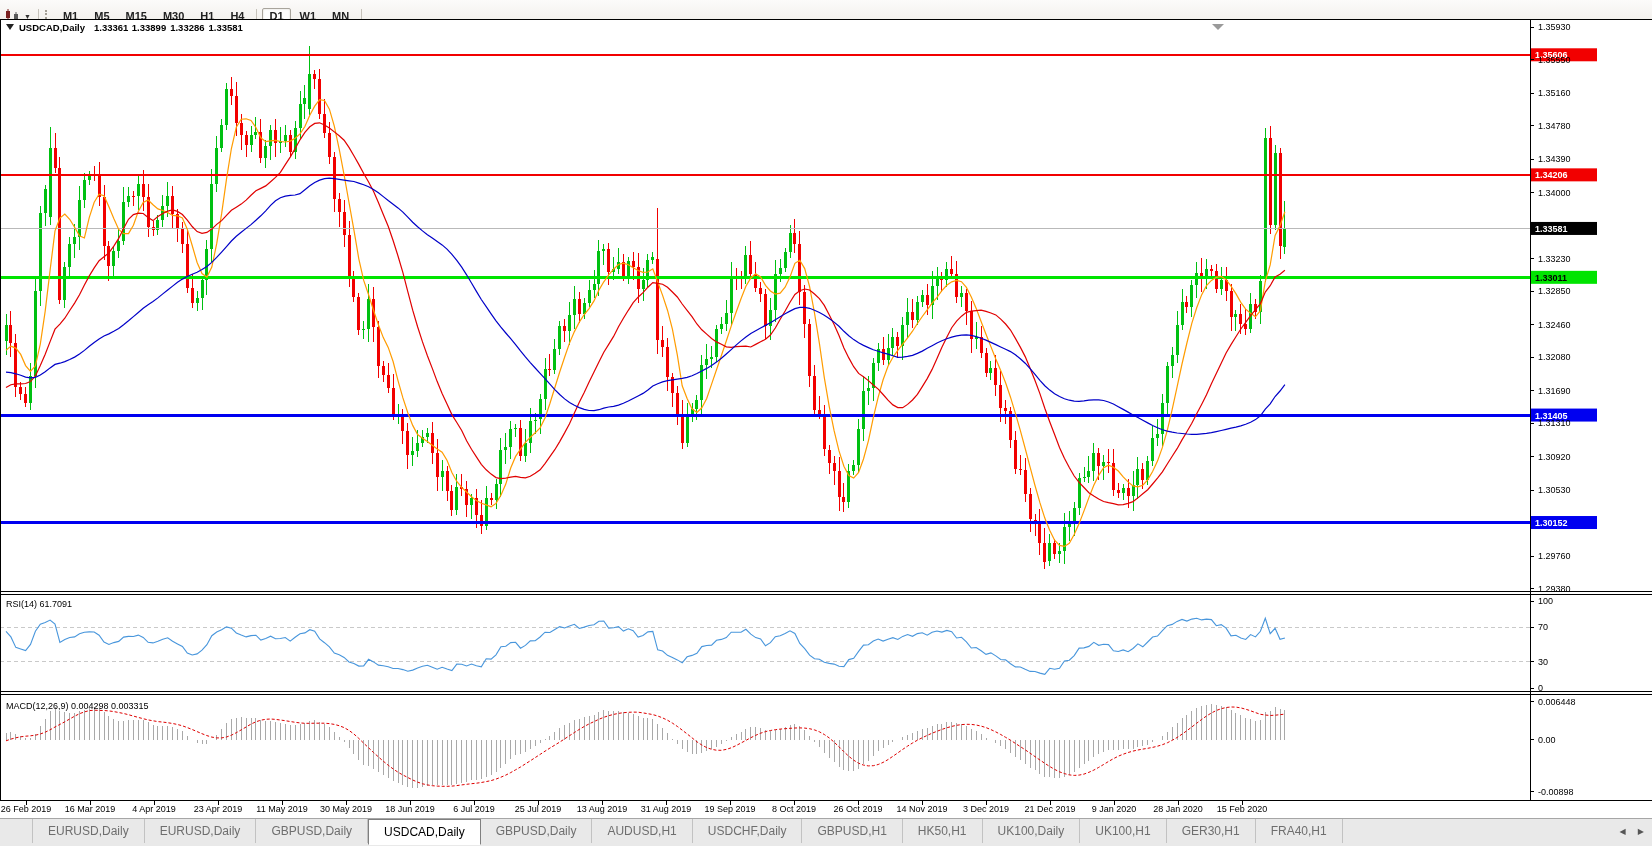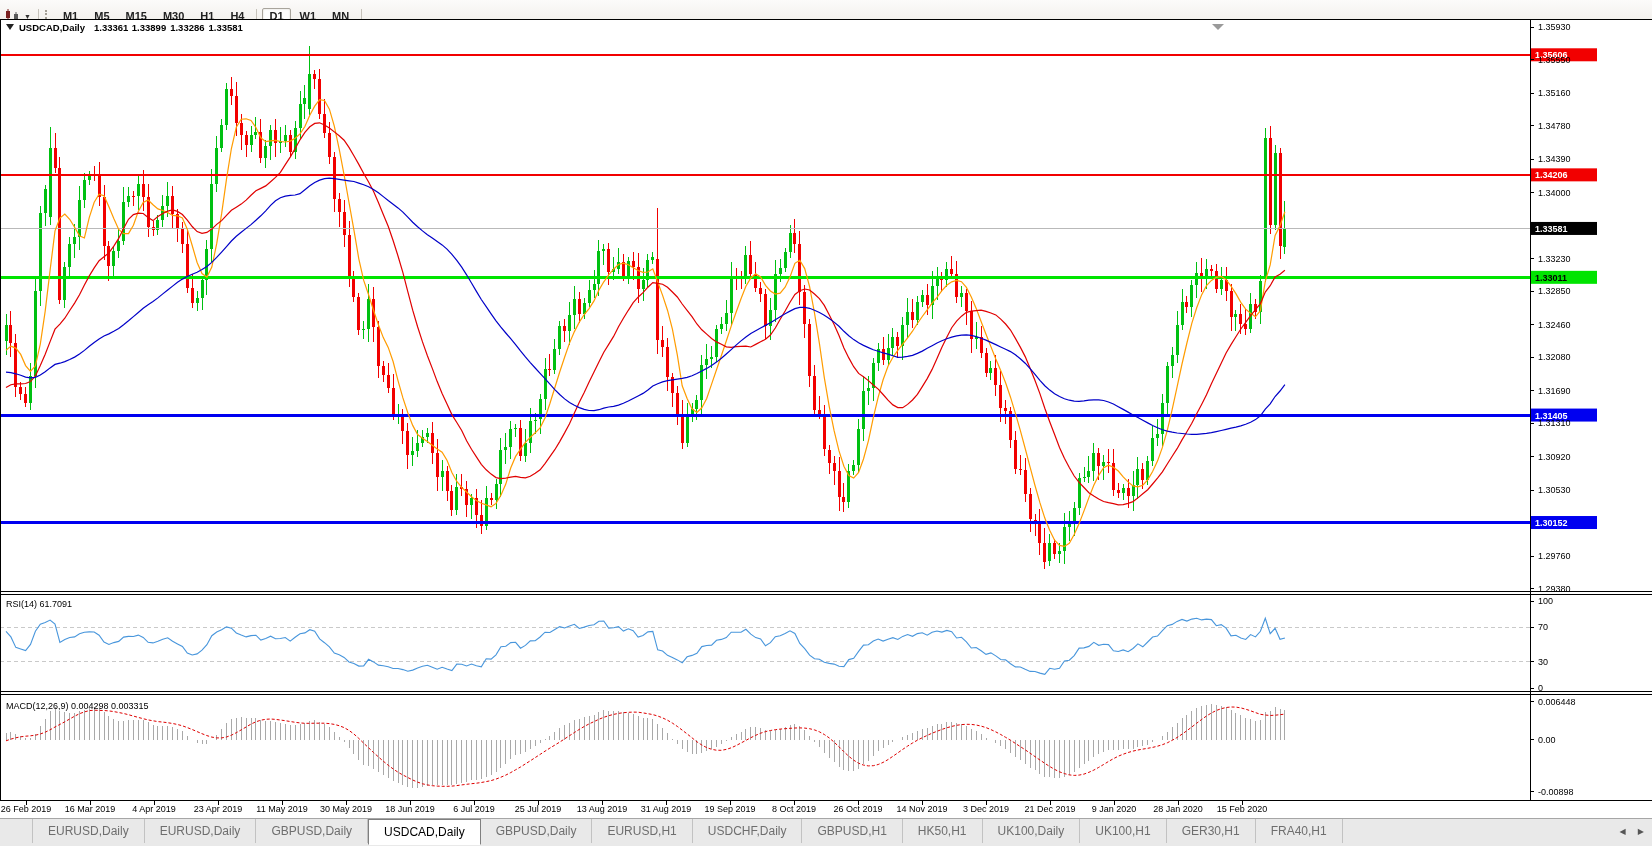--- a/index.html
+++ b/index.html
@@ -203,21 +203,21 @@
     </svg>
   </div>
 
   <div id="tabbar">
     <div id="tabs">
         <span class="tab">EURUSD,Daily</span>
         <span class="tab">EURUSD,Daily</span>
         <span class="tab">GBPUSD,Daily</span>
         <span class="tab active">USDCAD,Daily</span>
         <span class="tab">GBPUSD,Daily</span>
-        <span class="tab">EURUSD,H1</span>
+        <span class="tab">AUDUSD,H1</span>
         <span class="tab">USDCHF,Daily</span>
         <span class="tab">GBPUSD,H1</span>
         <span class="tab">HK50,H1</span>
         <span class="tab">UK100,Daily</span>
         <span class="tab">UK100,H1</span>
         <span class="tab">GER30,H1</span>
         <span class="tab">FRA40,H1</span>
       </div>
     <div class="tab-arrows">
       <span>◀</span>

